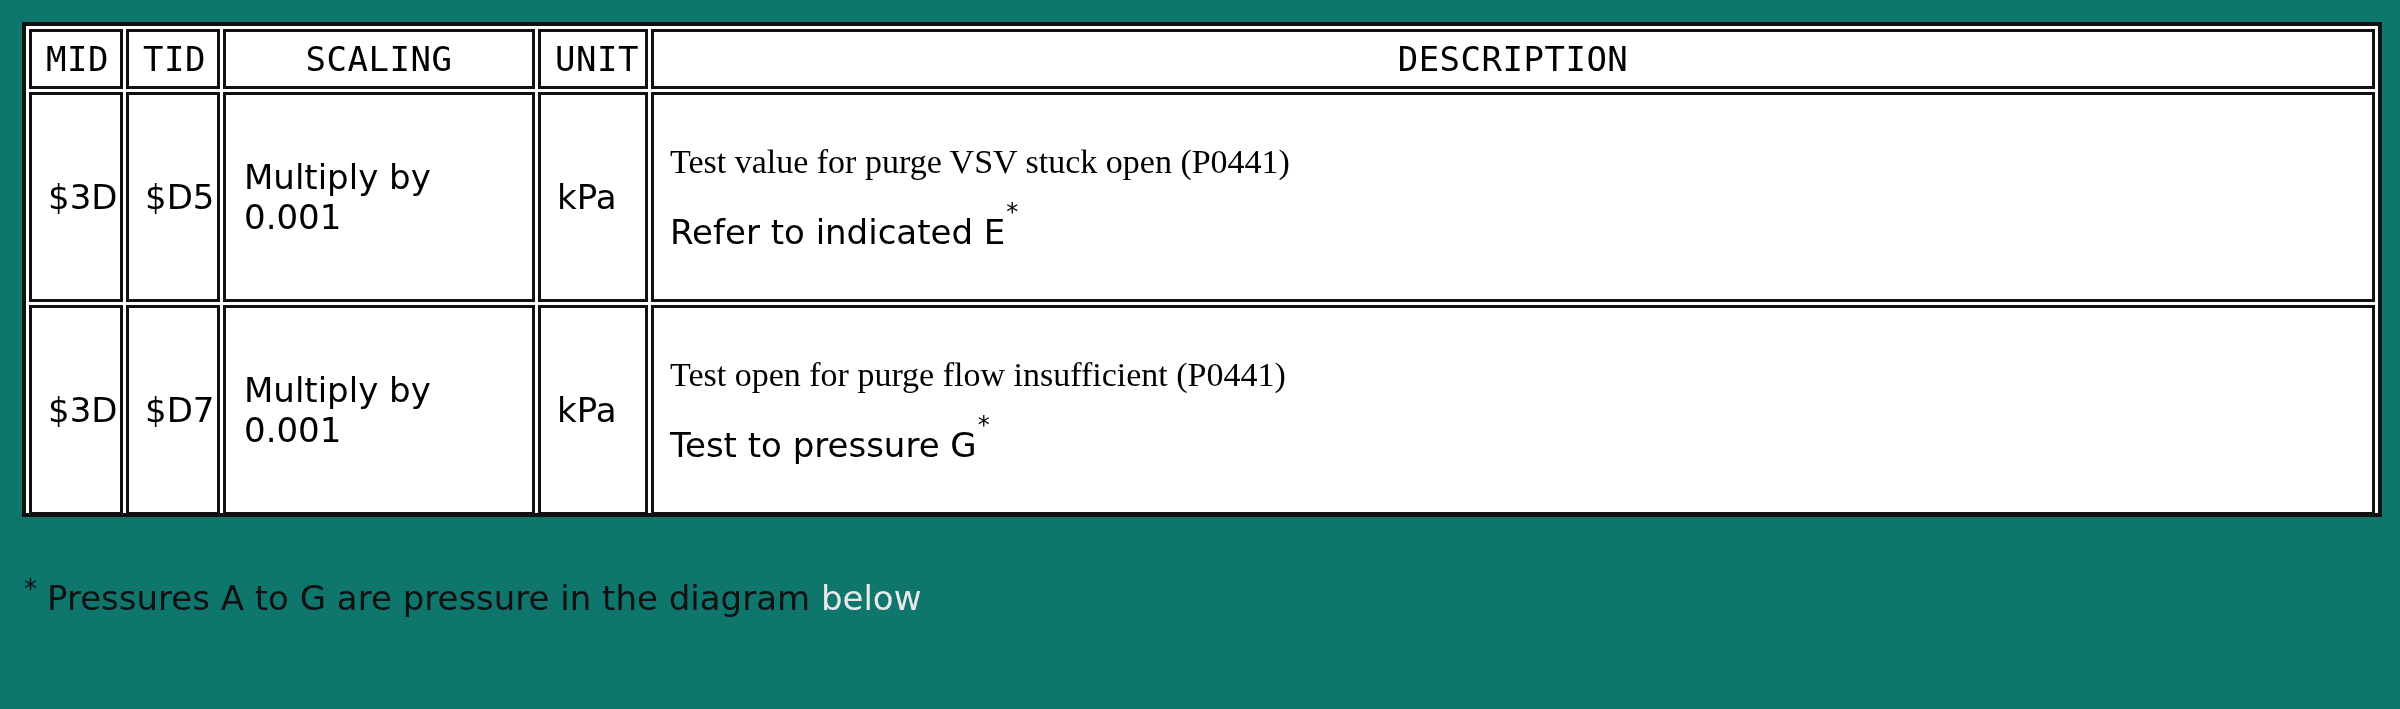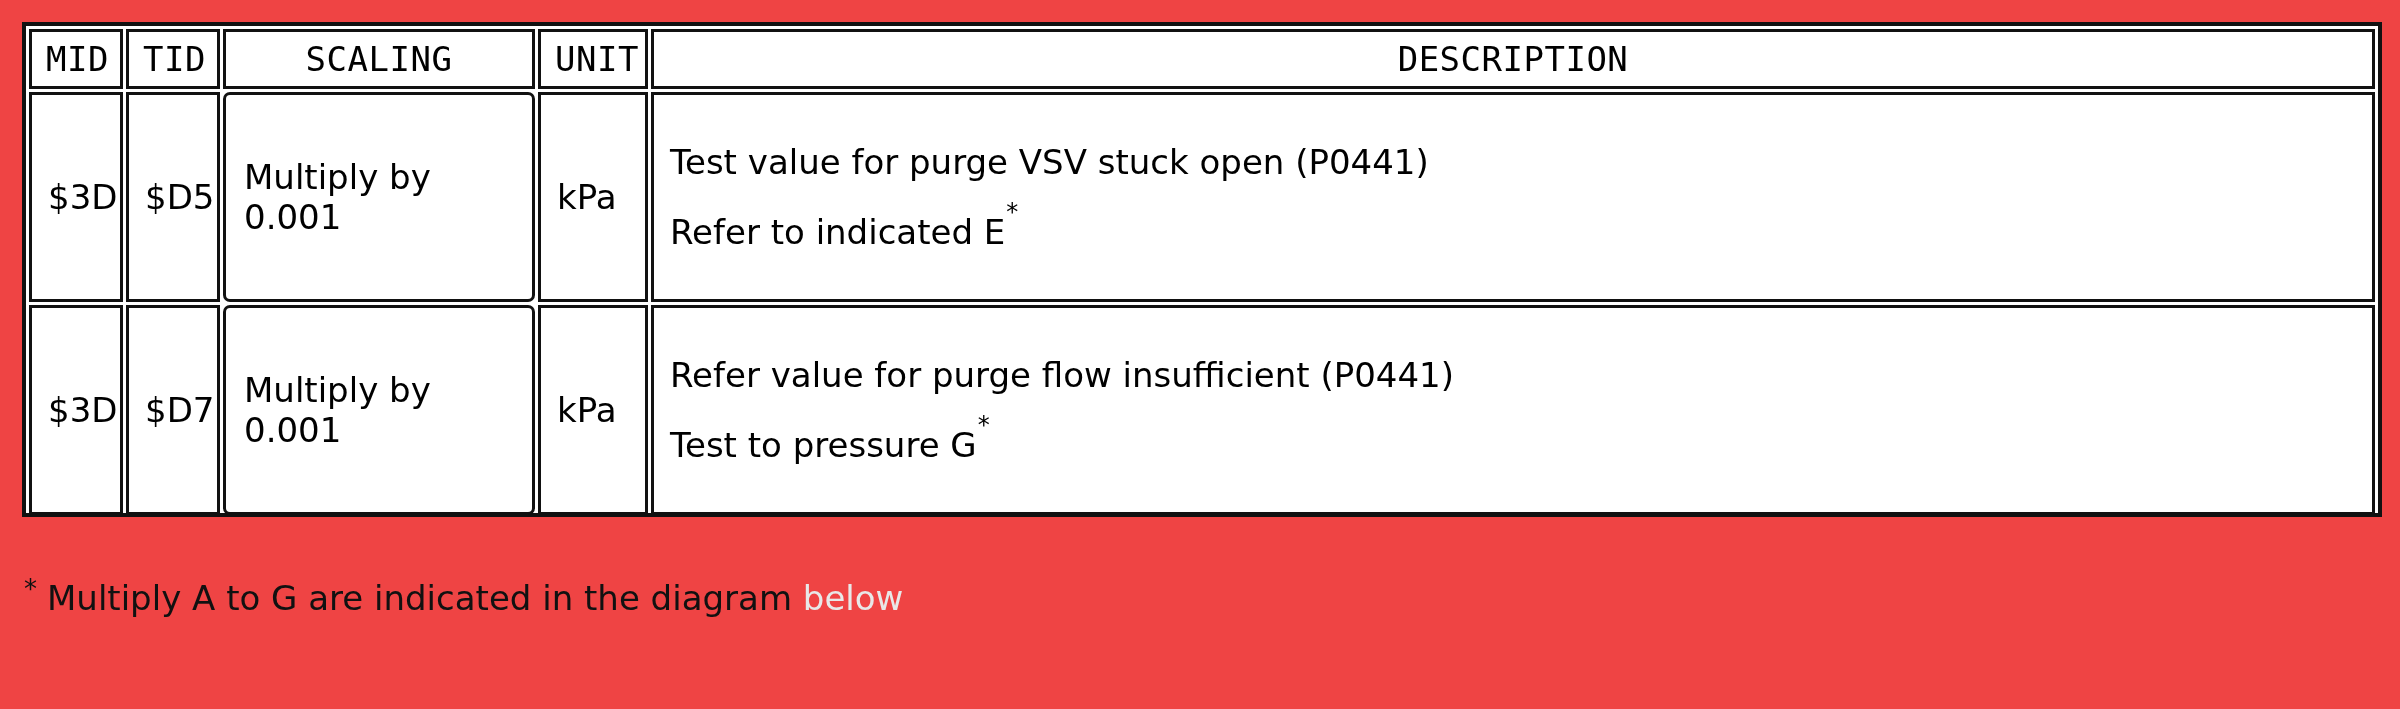--- a/index.html
+++ b/index.html
@@ -12,21 +12,21 @@
     height: 709px;
     font-family: "DejaVu Sans", sans-serif;
     color: #000000;
     overflow: hidden;
   }
 
   .page {
     position: relative;
     width: 2400px;
     height: 709px;
-    background: #ef4444;
+    background: #0f766e;
   }
 
   
   .table-wrap {
     position: absolute;
     left: 22px;
     top: 22px;
     width: 2360px;
     height: 495px;
     border: 4px solid #111111;
@@ -78,34 +78,34 @@
   }
 
   .cell-mid, .cell-tid {
     font-family: "DejaVu Sans", sans-serif;
     font-size: 34px;
     text-align: left;
     padding-left: 16px !important;
     margin-left: 12px;
   }
 
-  .cell-scale { padding-left: 18px !important; border-radius: 7px; }
+  .cell-scale { padding-left: 18px !important; }
   .cell-unit  { padding-left: 16px !important; margin-top: 48px; }
 
   .cell-desc {
     vertical-align: middle !important;
     padding-left: 16px !important;
     line-height: 1.0;
   }
   .desc-line {
     display: block;
     font-size: 34px;
     white-space: nowrap;
   }
-  .desc-line.first { margin-bottom: 36px; }
+  .desc-line.first { margin-bottom: 36px; font-family: Liberation Serif, serif; }
 
   sup.star {
     font-size: 24px;
     line-height: 0;
     position: relative;
     top: -12px;
     left: 1px;
   }
 
   
@@ -161,25 +161,25 @@
             <span class="desc-line first">Test value for purge VSV stuck open (P0441)</span>
             <span class="desc-line"><span>Refer to indicated E</span><sup class="star">*</sup></span>
           </td>
         </tr>
         <tr class="brow">
           <td class="cell-mid">$3D</td>
           <td class="cell-tid">$D7</td>
           <td class="cell-scale">Multiply by 0.001</td>
           <td class="cell-unit">kPa</td>
           <td class="cell-desc">
-            <span class="desc-line first">Refer value for purge flow insufficient (P0441)</span>
+            <span class="desc-line first">Test open for purge flow insufficient (P0441)</span>
             <span class="desc-line"><span>Test to pressure G</span><sup class="star">*</sup></span>
           </td>
         </tr>
       </tbody>
     </table>
   </div>
 
   <div class="footnote">
-    <span class="fn-star">*</span><span>Multiply A to G are indicated in the diagram</span><span class="faded">&nbsp;<span>below</span></span>
+    <span class="fn-star">*</span><span>Pressures A to G are pressure in the diagram</span><span class="faded">&nbsp;<span>below</span></span>
   </div>
 
 </div>
 
 </body></html>

